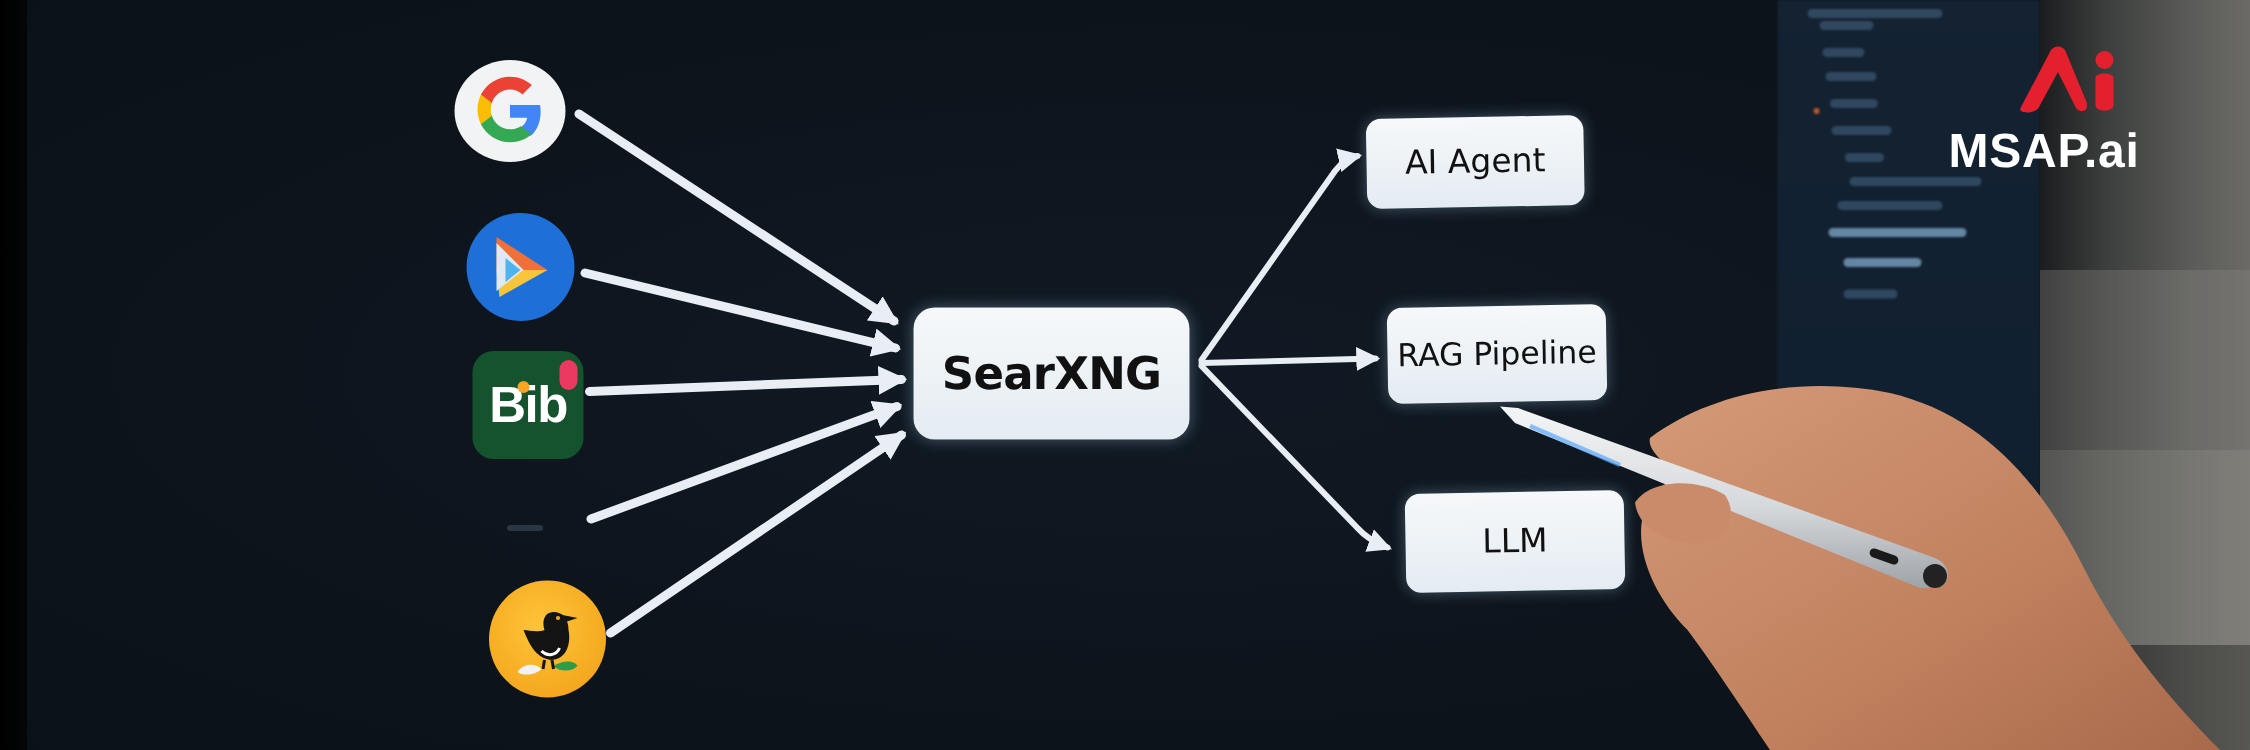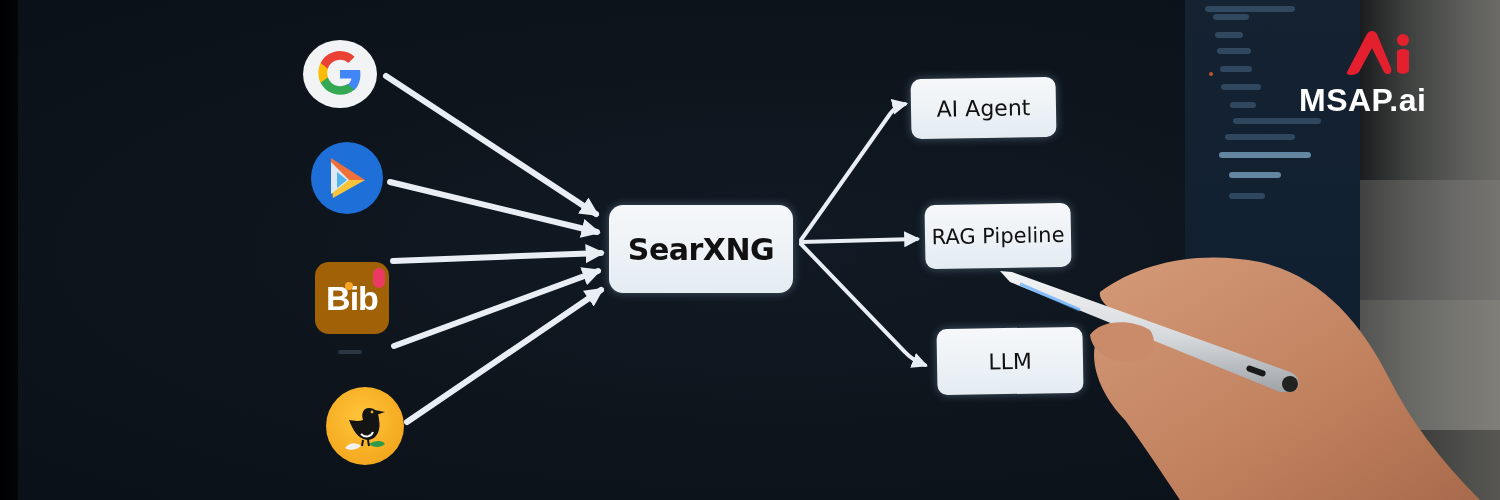--- a/index.html
+++ b/index.html
@@ -38,22 +38,21 @@
     .src.google {
       left: 303px; top: 40px; width: 74px; height: 68px; border-radius: 50%;
       background: #f2f3f5;
     }
     .src.play {
       left: 311px; top: 142px; width: 72px; height: 72px; border-radius: 50%;
       background: #1f6fd8;
     }
     .src.bib {
       left: 315px; top: 234px; width: 74px; height: 72px; border-radius: 14px;
-      background: #a16207;
-      margin-top: 28px;
+      background: #14532d;
     }
     .src.bib .label {
       color: #fff; font-family: "Liberation Sans", sans-serif; font-weight: bold; font-size: 34px; letter-spacing: -1px;
     }
     .src.bib .red-dot { position:absolute; right:4px; top:6px; width:12px; height:20px; border-radius:6px; background:#ea3a62; }
     .src.bib .orange-dot { position:absolute; left:30px; top:20px; width:8px; height:8px; border-radius:50%; background:#f6a623; }
     .src.blank {
       left: 338px; top: 350px; width: 24px; height: 4px; border-radius: 2px; background: #2a3642;
     }
     .src.bird {

